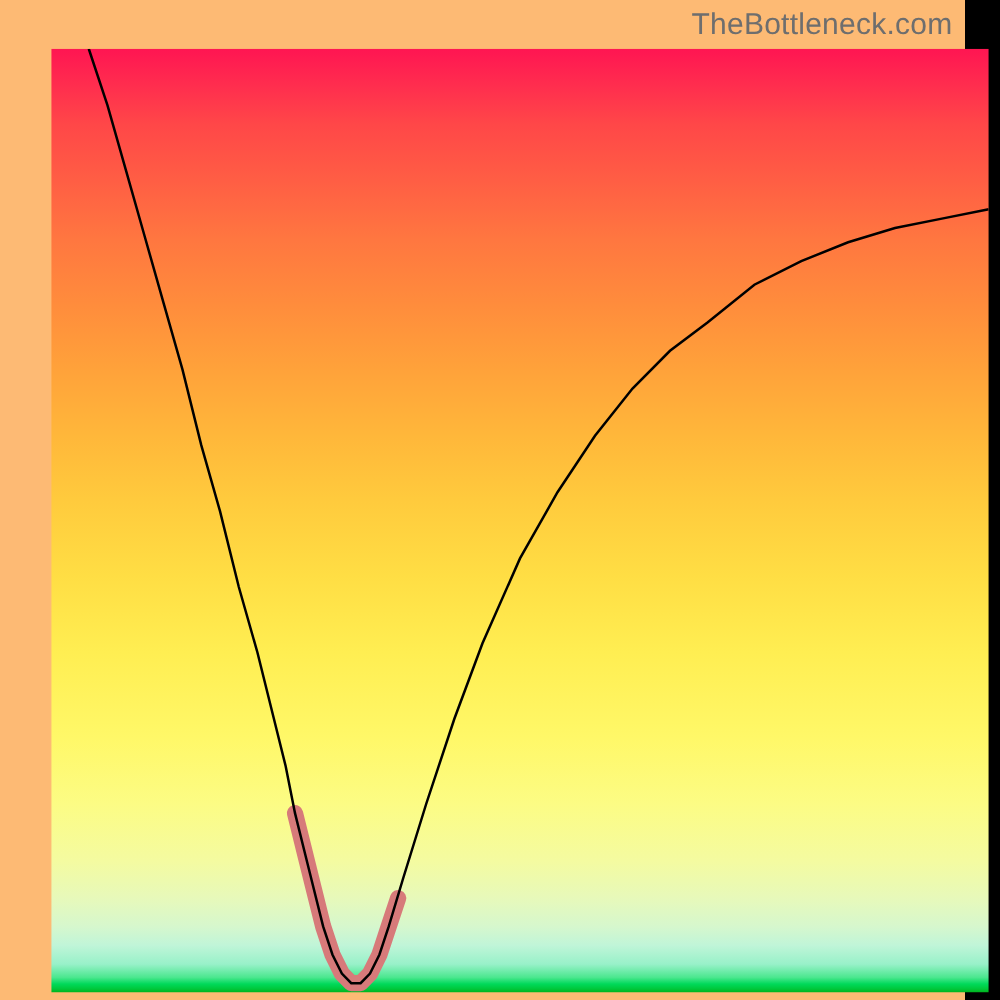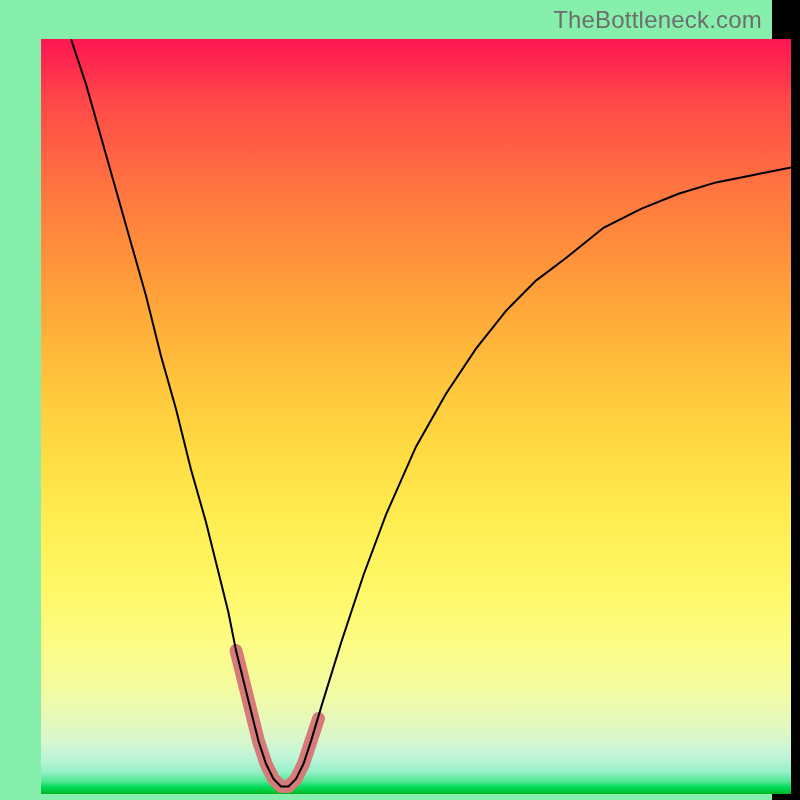--- a/index.html
+++ b/index.html
@@ -8,21 +8,21 @@
     width: 800px;
     height: 800px;
     background: #000;
     overflow: hidden;
     font-family: Arial, Helvetica, sans-serif;
   }
   .outer {
     width: 772px;
     height: 800px;
     position: relative;
-    background: #86efac;
+    background: #fdba74;
   }
   .watermark {
     position: absolute;
     top: 6px;
     right: 10px;
     color: #6e6e6e;
     font-size: 24px;
     font-weight: 500;
     letter-spacing: 0.2px;
     z-index: 10;

